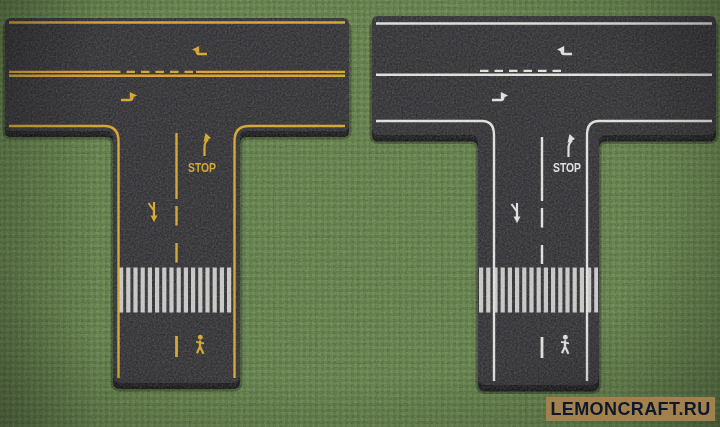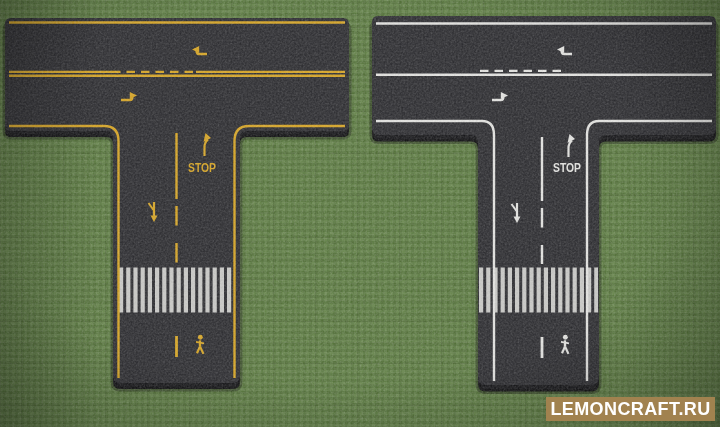--- a/index.html
+++ b/index.html
@@ -131,14 +131,14 @@
       <feColorMatrix type="saturate" values="0"></feColorMatrix>
       <feComponentTransfer>
           <feFuncA type="linear" slope="0.38" intercept="0"></feFuncA>
         </feComponentTransfer>
     </filter>
     <rect x="0" y="0" width="720" height="427" filter="url(#grain)" opacity="0.8"></rect>
   </svg>
 
   <div class="layer vignette"></div>
 
-  <div class="watermark" style="background-color: rgb(161, 130, 79); color: #ffffff;">LEMONCRAFT.RU</div>
+  <div class="watermark" style="background-color: rgb(161, 130, 79); color: #0f172a;">LEMONCRAFT.RU</div>
 </div>
 
 </body></html>

